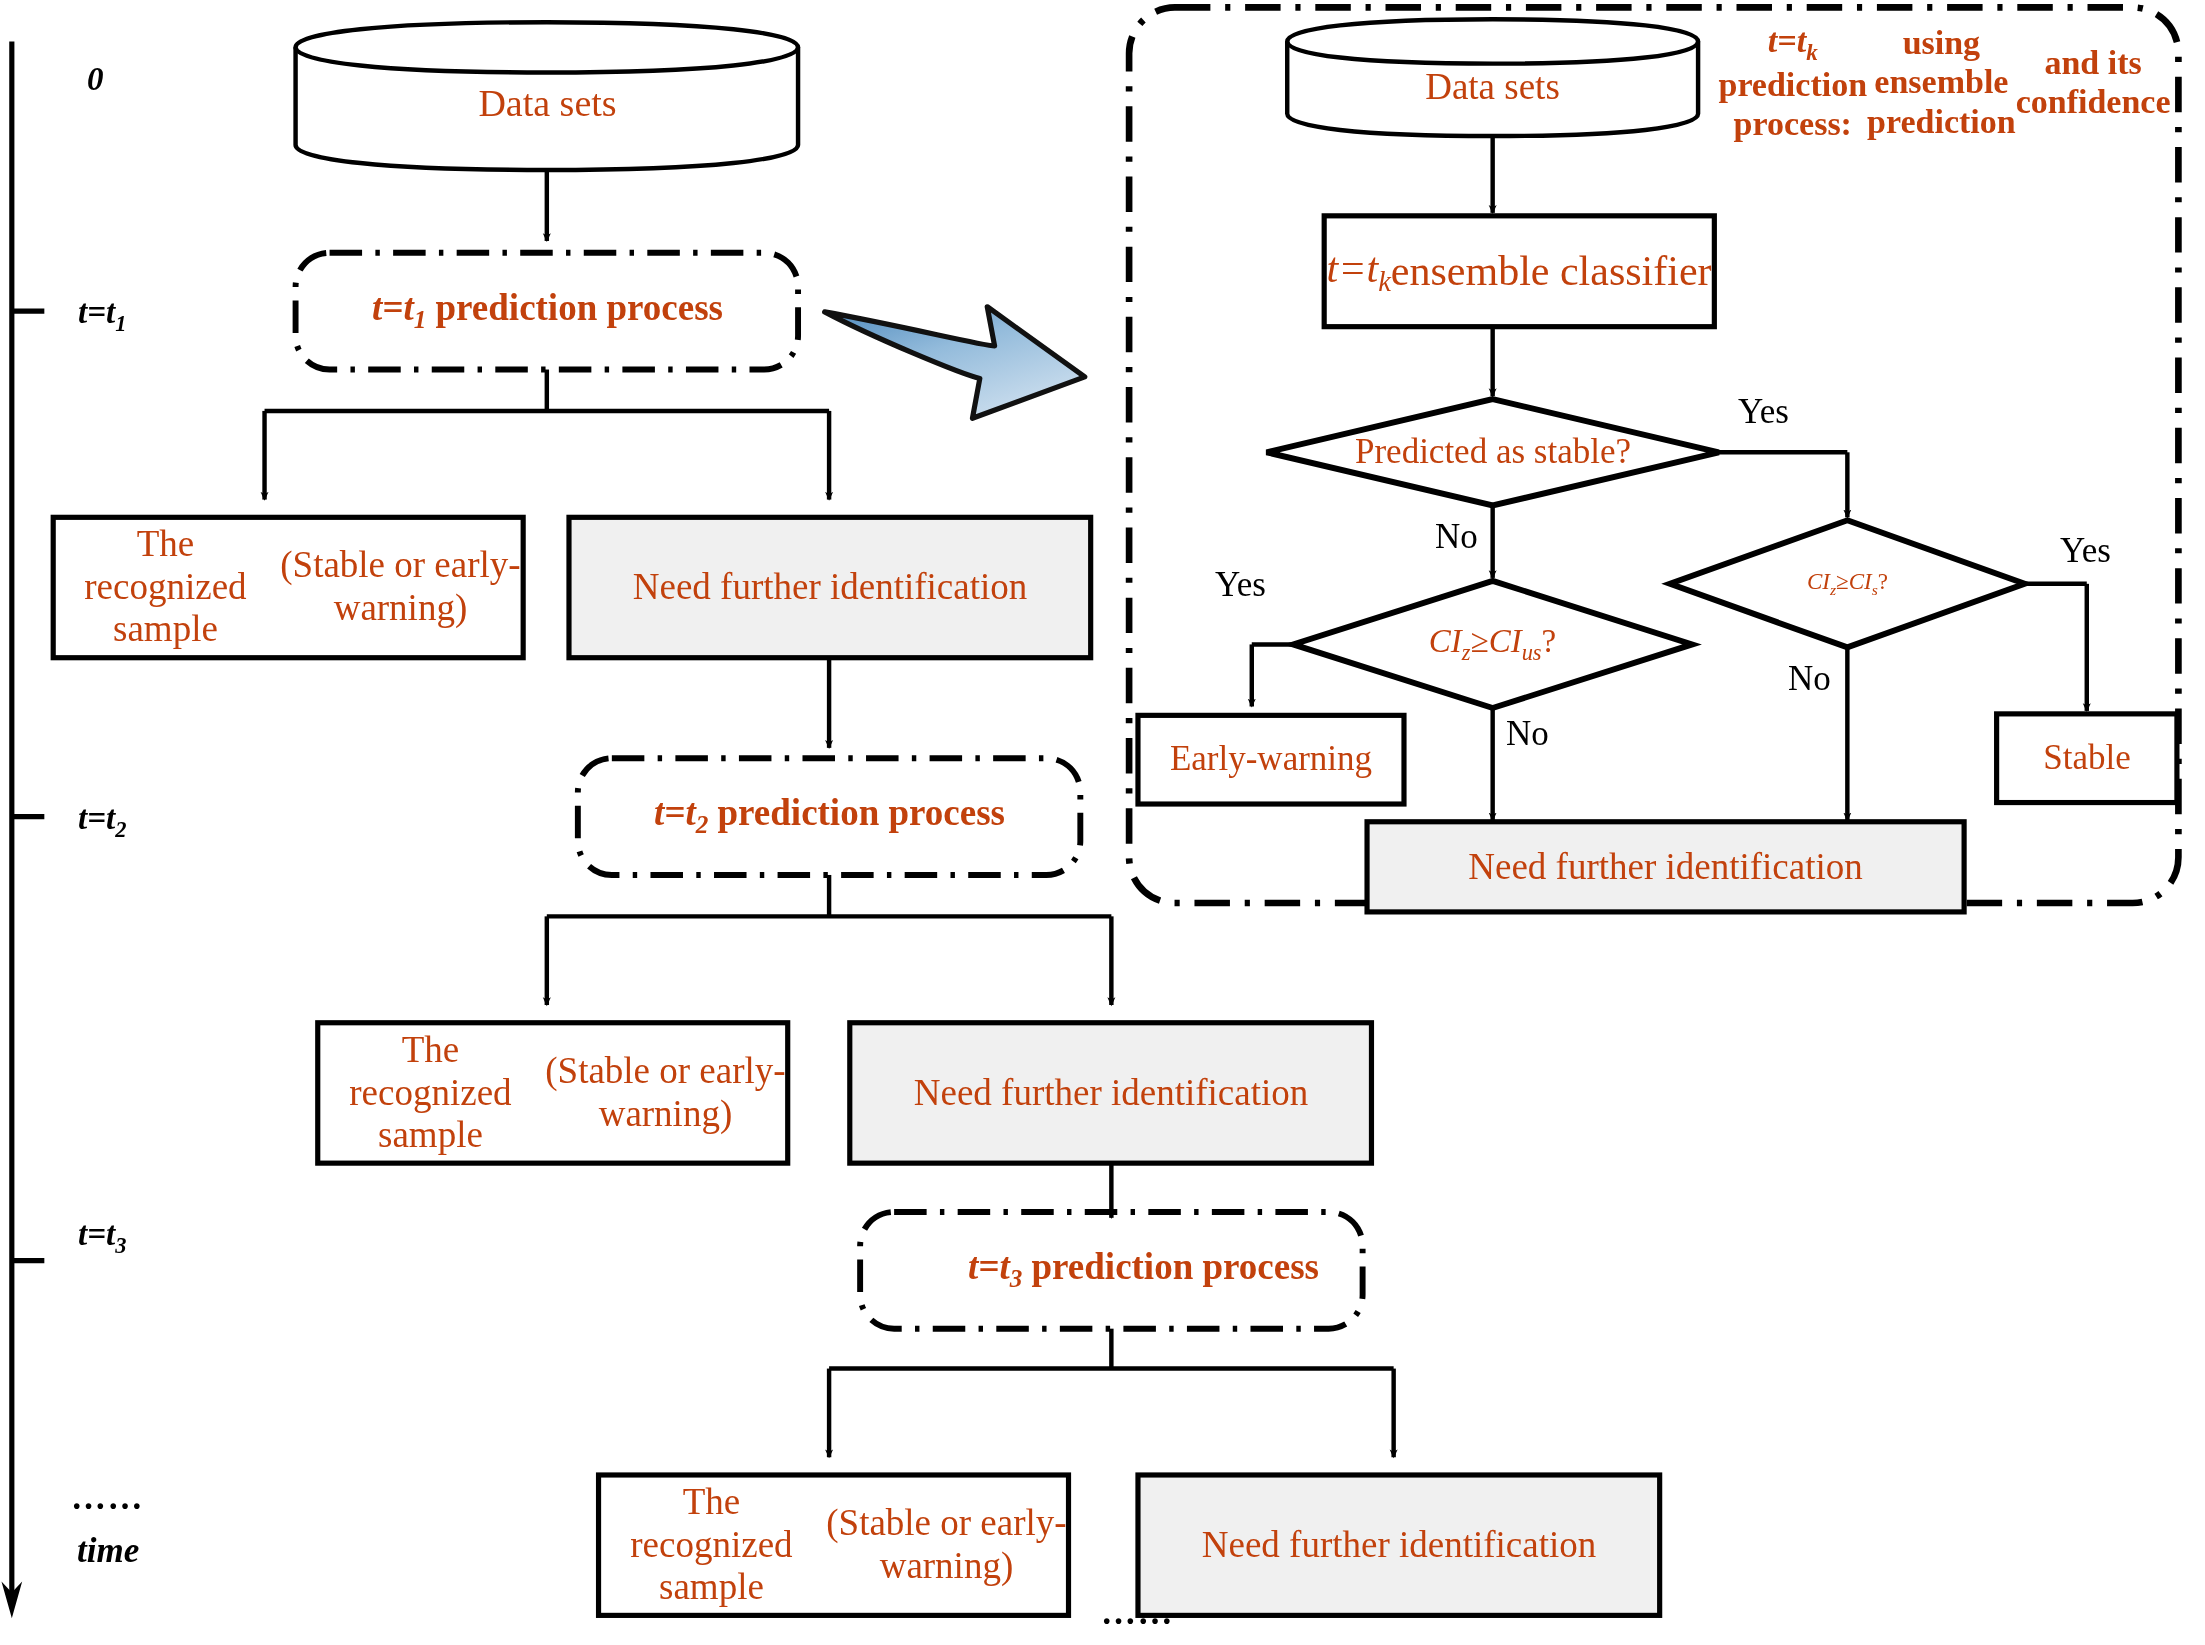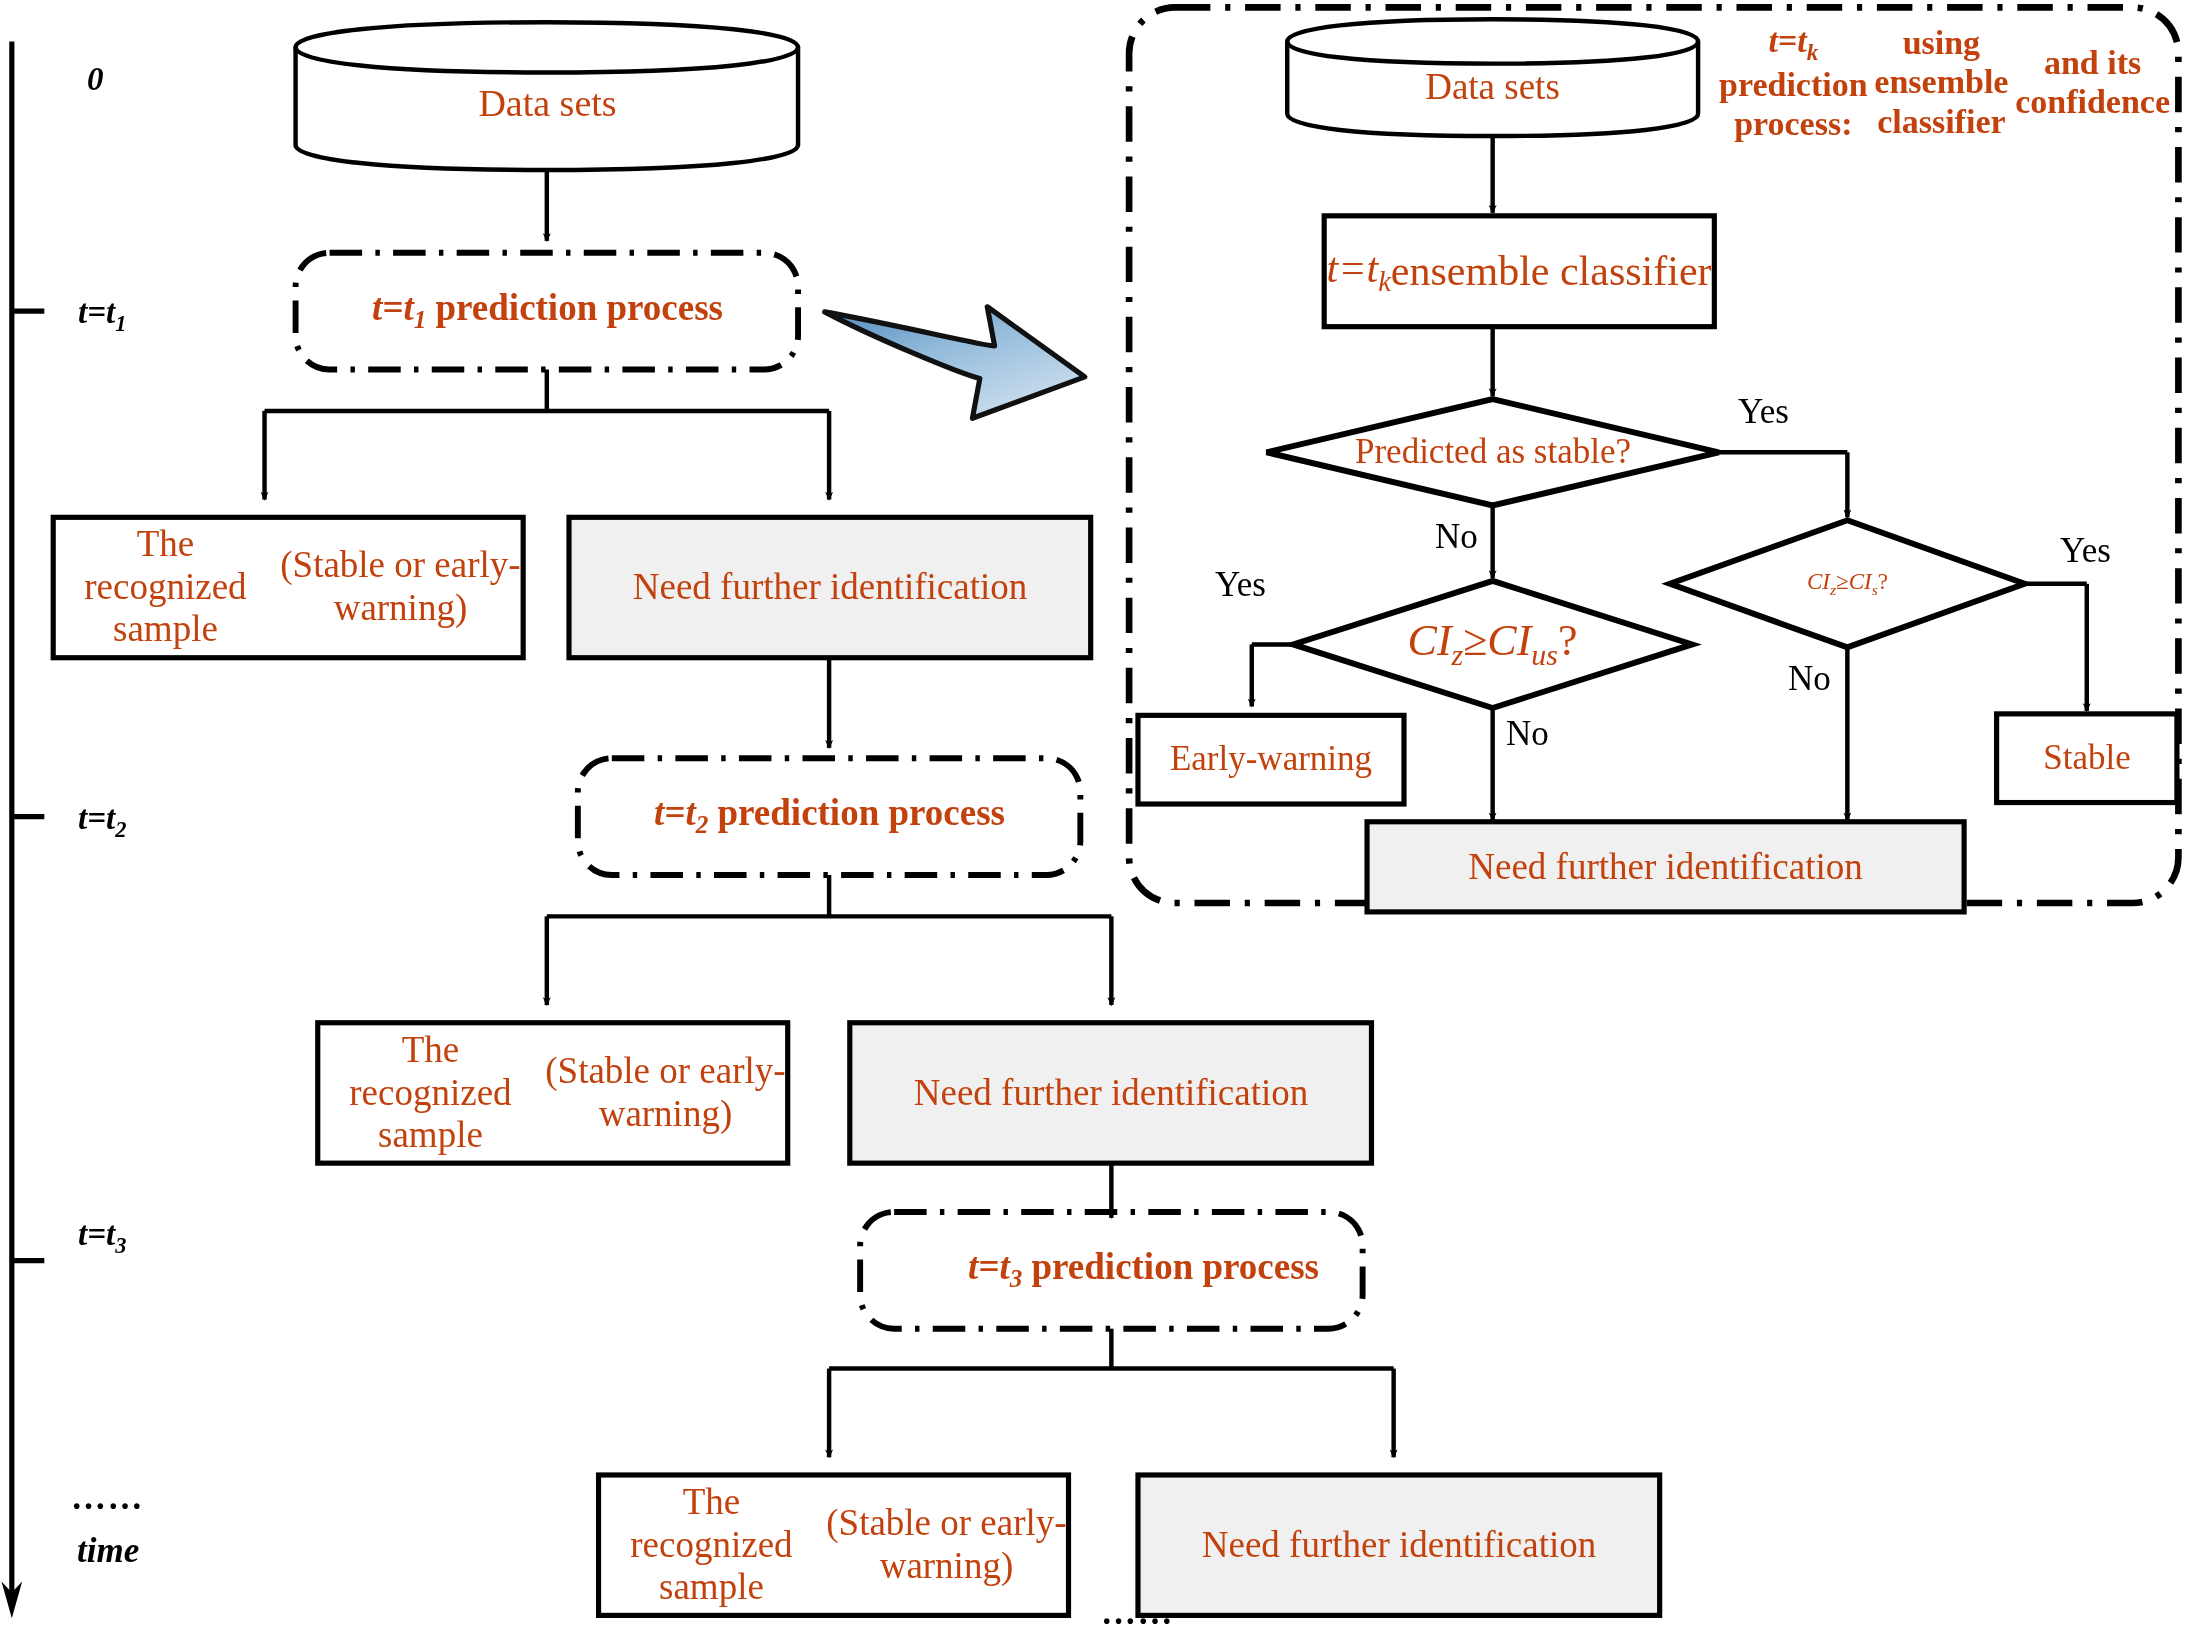--- a/index.html
+++ b/index.html
@@ -225,40 +225,40 @@
   <div class="node-text" style="left:1138px; top:1475px; width:522px; height:140px; font-size:37px;">
     <span>Need further identification</span>
   </div>
 
   <div class="lbl" style="left:1101px; top:1593px; font-size:35px; font-weight:bold; letter-spacing:1.5px;">……</div>
 
   <div class="node-text" style="left:1719px; top:19px; width:451px; height:126px; font-size:34px; font-weight:bold; align-items:center;">
     <span>
       <span class="ital">t=t</span><span class="sub ital">k</span><span> prediction process:</span>
     </span>
-    <span>using ensemble classifier</span>
+    <span>using ensemble prediction</span>
     <span>and its confidence</span>
   </div>
 
   <div class="node-text" style="left:1287px; top:52px; width:411px; height:71px; font-size:37px;">
     <span>Data sets</span>
   </div>
 
   <div class="node-text" style="left:1324px; top:216px; width:390px; height:111px; font-size:42px;">
     <span>
       <span class="ital">t=t</span><span class="sub ital">k</span>
     </span>
     <span>ensemble classifier</span>
   </div>
 
   <div class="node-text" style="left:1267px; top:420px; width:452px; height:65px; font-size:35px;">
     <span>Predicted as stable?</span>
   </div>
 
-  <div class="node-text" style="left:1293px; top:613px; width:399px; height:62px; font-size:44px;justify-content:center;">
+  <div class="node-text" style="left:1293px; top:613px; width:399px; height:62px; font-size:33px;justify-content:center;">
     <span>
       <span class="ital">CI</span><span class="sub ital">z</span><span>≥</span><span class="ital">CI</span><span class="sub ital">us</span><span>?</span>
     </span>
   </div>
 
   <div class="node-text" style="left:1670px; top:553px; width:355px; height:62px; font-size:23px;">
     <span>
       <span class="ital">CI</span><span class="sub ital">z</span><span>≥</span><span class="ital">CI</span><span class="sub ital">s</span><span>?</span>
     </span>
   </div>

